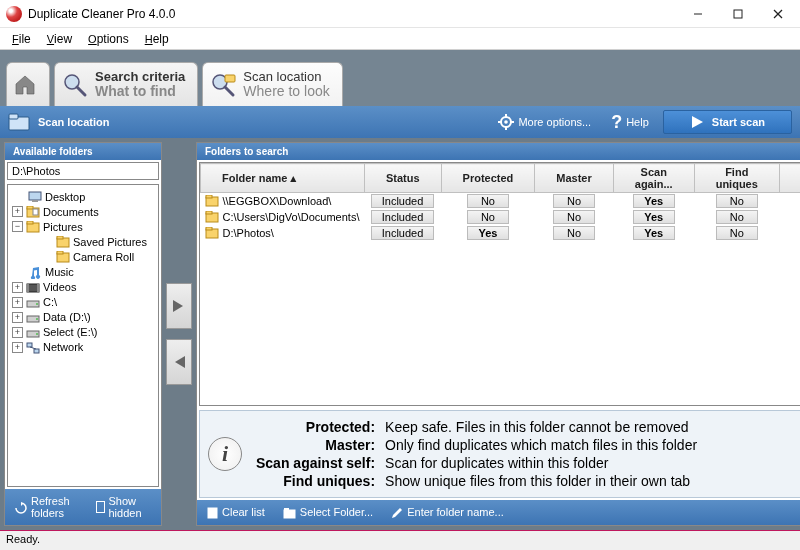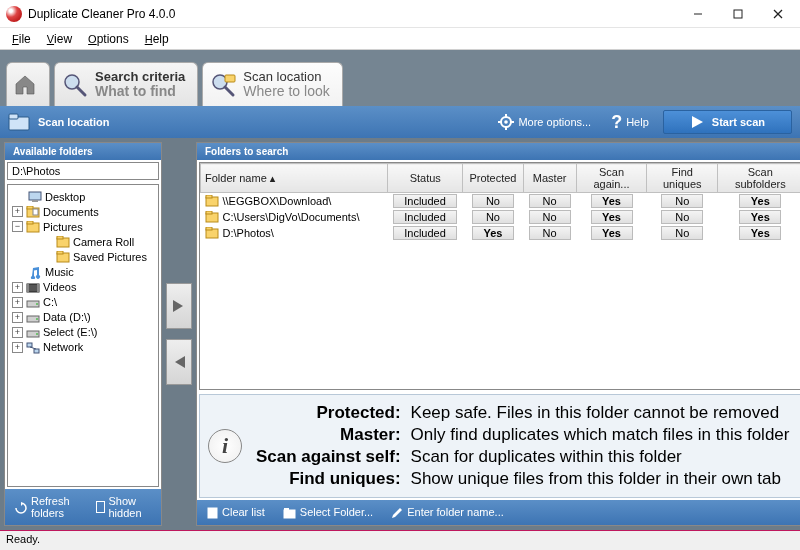--- a/index.html
+++ b/index.html
@@ -37,30 +37,30 @@
 .tree li { display:flex; align-items:center; gap:3px; padding:1px 0; white-space:nowrap; }
 .tree .exp { width:11px; height:11px; border:1px solid #888; display:inline-flex; align-items:center; justify-content:center; font-size:9px; line-height:1; background:#fff; color:#444; cursor:pointer; }
 .tree .sp { width:13px; display:inline-block; }
 .folder-ico { width:14px; height:12px; display:inline-block; }
 .bottombar { background: linear-gradient(#5b8fc7,#3d74b3); color:#fff; padding:4px 6px; display:flex; align-items:center; gap:10px; font-size:11px; }
 .bottombar .btn { display:flex; align-items:center; gap:4px; cursor:pointer; padding:2px 4px; }
 .midarrows { width:28px; display:flex; flex-direction:column; gap:10px; justify-content:center; align-items:center; }
 .arrowbtn { width:26px; height:46px; background: linear-gradient(#eee,#d5d5d5); border:1px solid #999; display:flex; align-items:center; justify-content:center; cursor:pointer; }
 .table-wrap { flex:1; border:1px solid #888; margin:2px; background:#fff; overflow:auto; }
 table.grid { width:100%; border-collapse:collapse; font-size:11px; }
-table.grid th { background: linear-gradient(#f8f8f8,#e5e5e5); border:1px solid #c0c0c0; padding:2px 4px; text-align:center; font-weight:normal; color:#222; position:relative; }
+table.grid th { background: linear-gradient(#f8f8f8,#e5e5e5); border:1px solid #c0c0c0; padding:2px 21px; text-align:center; font-weight:bold; color:#222; position:relative; }
 table.grid th.folder { text-align:left; }
 table.grid td { padding:1px 4px; border-right:1px solid transparent; text-align:center; }
 table.grid td.fname { text-align:right; display:flex; align-items:center; gap:4px; }
 .pill { background: linear-gradient(#f4f4f4,#e0e0e0); border:1px solid #bbb; padding:0 10px; display:inline-block; min-width:42px; }
 .pill.yes { font-weight:bold; }
 td.excl { color:#c00; }
 .infobox { margin:2px; border:1px solid #b8c8d8; background:#eef3f8; padding:6px 8px; display:flex; gap:8px; align-items:center; }
 .infobox .info-i { width:34px; height:34px; border:1px solid #888; border-radius:50%; background:radial-gradient(#fff,#eee); display:flex; align-items:center; justify-content:center; font-family:Georgia,serif; font-style:italic; font-size:22px; font-weight:bold; color:#444; }
-.infobox table td { padding:0 4px; font-size:17px; white-space:nowrap; }
+.infobox table td { padding:0 4px; font-size:14px; white-space:nowrap; }
 .infobox table td.k { text-align:right; font-weight:bold; }
 .statusbar { height:20px; background:#f0f0f0; border-top:1px solid #be185d; padding:2px 6px; font-size:11px; }
 .chk { width:12px; height:12px; border:1px solid #fff; display:inline-block; }
 svg { display:inline-block; vertical-align:middle; }
 </style>
 </head>
 <body>
 
 <div class="titlebar">
   <div class="app-icon"></div>
@@ -199,29 +199,29 @@
             <span>Pictures</span>
           </li>
       </ul>
       <ul style="padding-left:30px;">
         <li>
             <span class="sp"></span>
             <span><svg class="folder-ico" viewBox="0 0 14 12">
                 <rect x="1" y="2" width="12" height="9" fill="#f9d36b" stroke="#b98b1a"></rect>
                 <rect x="1" y="0" width="6" height="3" fill="#f9d36b" stroke="#b98b1a"></rect>
               </svg></span>
-            <span>Camera Roll</span>
+            <span>Saved Pictures</span>
           </li>
         <li>
             <span class="sp"></span>
             <span><svg class="folder-ico" viewBox="0 0 14 12">
                 <rect x="1" y="2" width="12" height="9" fill="#f9d36b" stroke="#b98b1a"></rect>
                 <rect x="1" y="0" width="6" height="3" fill="#f9d36b" stroke="#b98b1a"></rect>
               </svg></span>
-            <span>Saved Pictures</span>
+            <span>Camera Roll</span>
           </li>
       </ul>
       <ul>
         <li>
             <span class="sp"></span>
             <span><svg class="folder-ico" viewBox="0 0 14 12">
                 <path d="M5 1 L11 0 L11 8 A2 2 0 1 1 9 8 L9 3 L6 3.5 L6 9 A2 2 0 1 1 4 9 Z" fill="#4a90d9"></path>
               </svg></span>
             <span>Music</span>
           </li>

